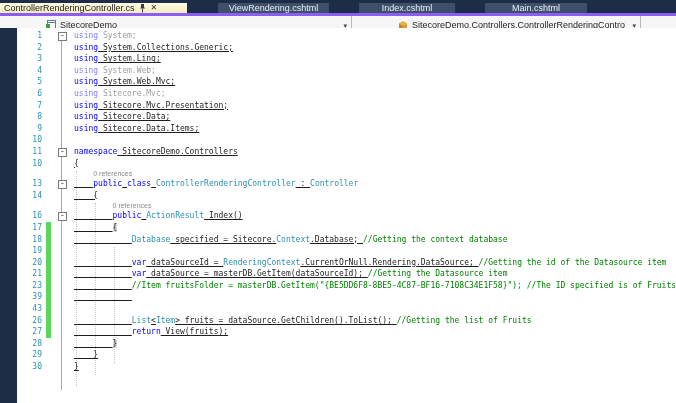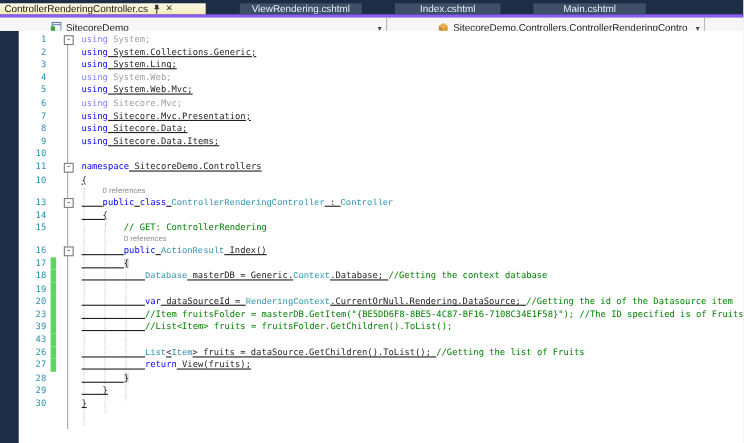--- a/index.html
+++ b/index.html
@@ -41,21 +41,21 @@
        color:var(--line_number,#2b91af);}
   .bar{flex:0 0 5px;}
   .bar.on{background:var(--change_bar,#5bd75b);}
   .out{flex:0 0 23px;}
   .outbox{display:inline-block;width:7px;height:7px;margin:2px 0 0 7px;border:1px solid #7a7a7a;
           background:#fdfdfd;color:#333;font-size:8px;line-height:5px;text-align:center;}
   .code{flex:1;white-space:pre;overflow:hidden;color:var(--plain,#1e1e1e);}
   .clrow{height:9px;line-height:9px;font-size:7px;color:var(--codelens,#8a8a8a);
          padding-left:0;white-space:pre;font-family:"Liberation Sans",sans-serif;}
   .k{color:var(--keyword,#0000ff);}
-  .t{color:var(--type,#2b91af);font-family:Liberation Mono, monospace;}
+  .t{color:var(--type,#2b91af);}
   .c{color:var(--comment,#008000);}
   .p{color:var(--plain,#1e1e1e);text-decoration:underline;}
   .fk{color:var(--faded_keyword,#8080ff);}
   .f{color:var(--faded,#9e9e9e);}
   .h{background:var(--brace_highlight,#d8d8d8);color:var(--plain,#1e1e1e);}
   .guide{position:absolute;width:0;border-left:1px dotted #c9c9c9;}
   .oline{position:absolute;width:0;border-left:1px solid #a8a8a8;}
 </style>
 </head>
 <body>
@@ -197,68 +197,68 @@
           <div class="bar"></div>
           <div class="out"><span class="outbox">-</span></div>
           <div class="code"><span class="p">    </span><span class="k">public</span><span class="p"> </span><span class="k">class</span><span class="p"> </span><span class="t">ControllerRenderingController</span><span class="p"> : </span><span class="t">Controller</span></div>
         </div>
         <div class="row">
           <div class="num">14</div>
           <div class="bar"></div>
           <div class="out"></div>
           <div class="code"><span class="p">    {</span></div>
         </div>
-        <div class="row">
-          <div class="num">15</div>
-          <div class="bar"></div>
-          <div class="out"></div>
-          <div class="code"><span class="c">        // GET: ControllerRendering</span></div>
-        </div>
         <div class="clrow"><span style="margin-left: 95.56px;">0 references</span></div>
         <div class="row">
           <div class="num">16</div>
           <div class="bar"></div>
           <div class="out"><span class="outbox">-</span></div>
           <div class="code"><span class="p">        </span><span class="k">public</span><span class="p"> </span><span class="t">ActionResult</span><span class="p"> Index()</span></div>
         </div>
         <div class="row">
           <div class="num">17</div>
           <div class="bar on"></div>
           <div class="out"></div>
           <div class="code"><span class="p">        </span><span class="h">{</span></div>
         </div>
         <div class="row">
           <div class="num">18</div>
           <div class="bar on"></div>
           <div class="out"></div>
-          <div class="code"><span class="p">            </span><span class="t">Database</span><span class="p"> masterDB = Generic.</span><span class="t">Context</span><span class="p">.Database; </span><span class="c">//Getting the context database</span></div>
+          <div class="code"><span class="p">            </span><span class="t">Database</span><span class="p"> specified = Sitecore.</span><span class="t">Context</span><span class="p">.Database; </span><span class="c">//Getting the context database</span></div>
         </div>
         <div class="row">
           <div class="num">19</div>
           <div class="bar on"></div>
           <div class="out"></div>
           <div class="code"></div>
         </div>
         <div class="row">
           <div class="num">20</div>
           <div class="bar on"></div>
           <div class="out"></div>
           <div class="code"><span class="p">            </span><span class="k">var</span><span class="p"> dataSourceId = </span><span class="t">RenderingContext</span><span class="p">.CurrentOrNull.Rendering.DataSource; </span><span class="c">//Getting the id of the Datasource item</span></div>
         </div>
         <div class="row">
+          <div class="num">21</div>
+          <div class="bar on"></div>
+          <div class="out"></div>
+          <div class="code"><span class="p">            </span><span class="k">var</span><span class="p"> dataSource = masterDB.GetItem(dataSourceId); </span><span class="c">//Getting the Datasource item</span></div>
+        </div>
+        <div class="row">
           <div class="num">23</div>
           <div class="bar on"></div>
           <div class="out"></div>
           <div class="code"><span class="p">            </span><span class="c">//Item fruitsFolder = masterDB.GetItem("{BE5DD6F8-8BE5-4C87-BF16-7108C34E1F58}"); //The ID specified is of Fruits folder</span></div>
         </div>
         <div class="row">
           <div class="num">39</div>
           <div class="bar on"></div>
           <div class="out"></div>
-          <div class="code"><span class="p">            </span><span class="c">//List&lt;Item&gt; fruits = fruitsFolder.GetChildren().ToList();</span></div>
+          <div class="code"><span class="p">            </span></div>
         </div>
         <div class="row">
           <div class="num">43</div>
           <div class="bar on"></div>
           <div class="out"></div>
           <div class="code"></div>
         </div>
         <div class="row">
           <div class="num">26</div>
           <div class="bar on"></div>

